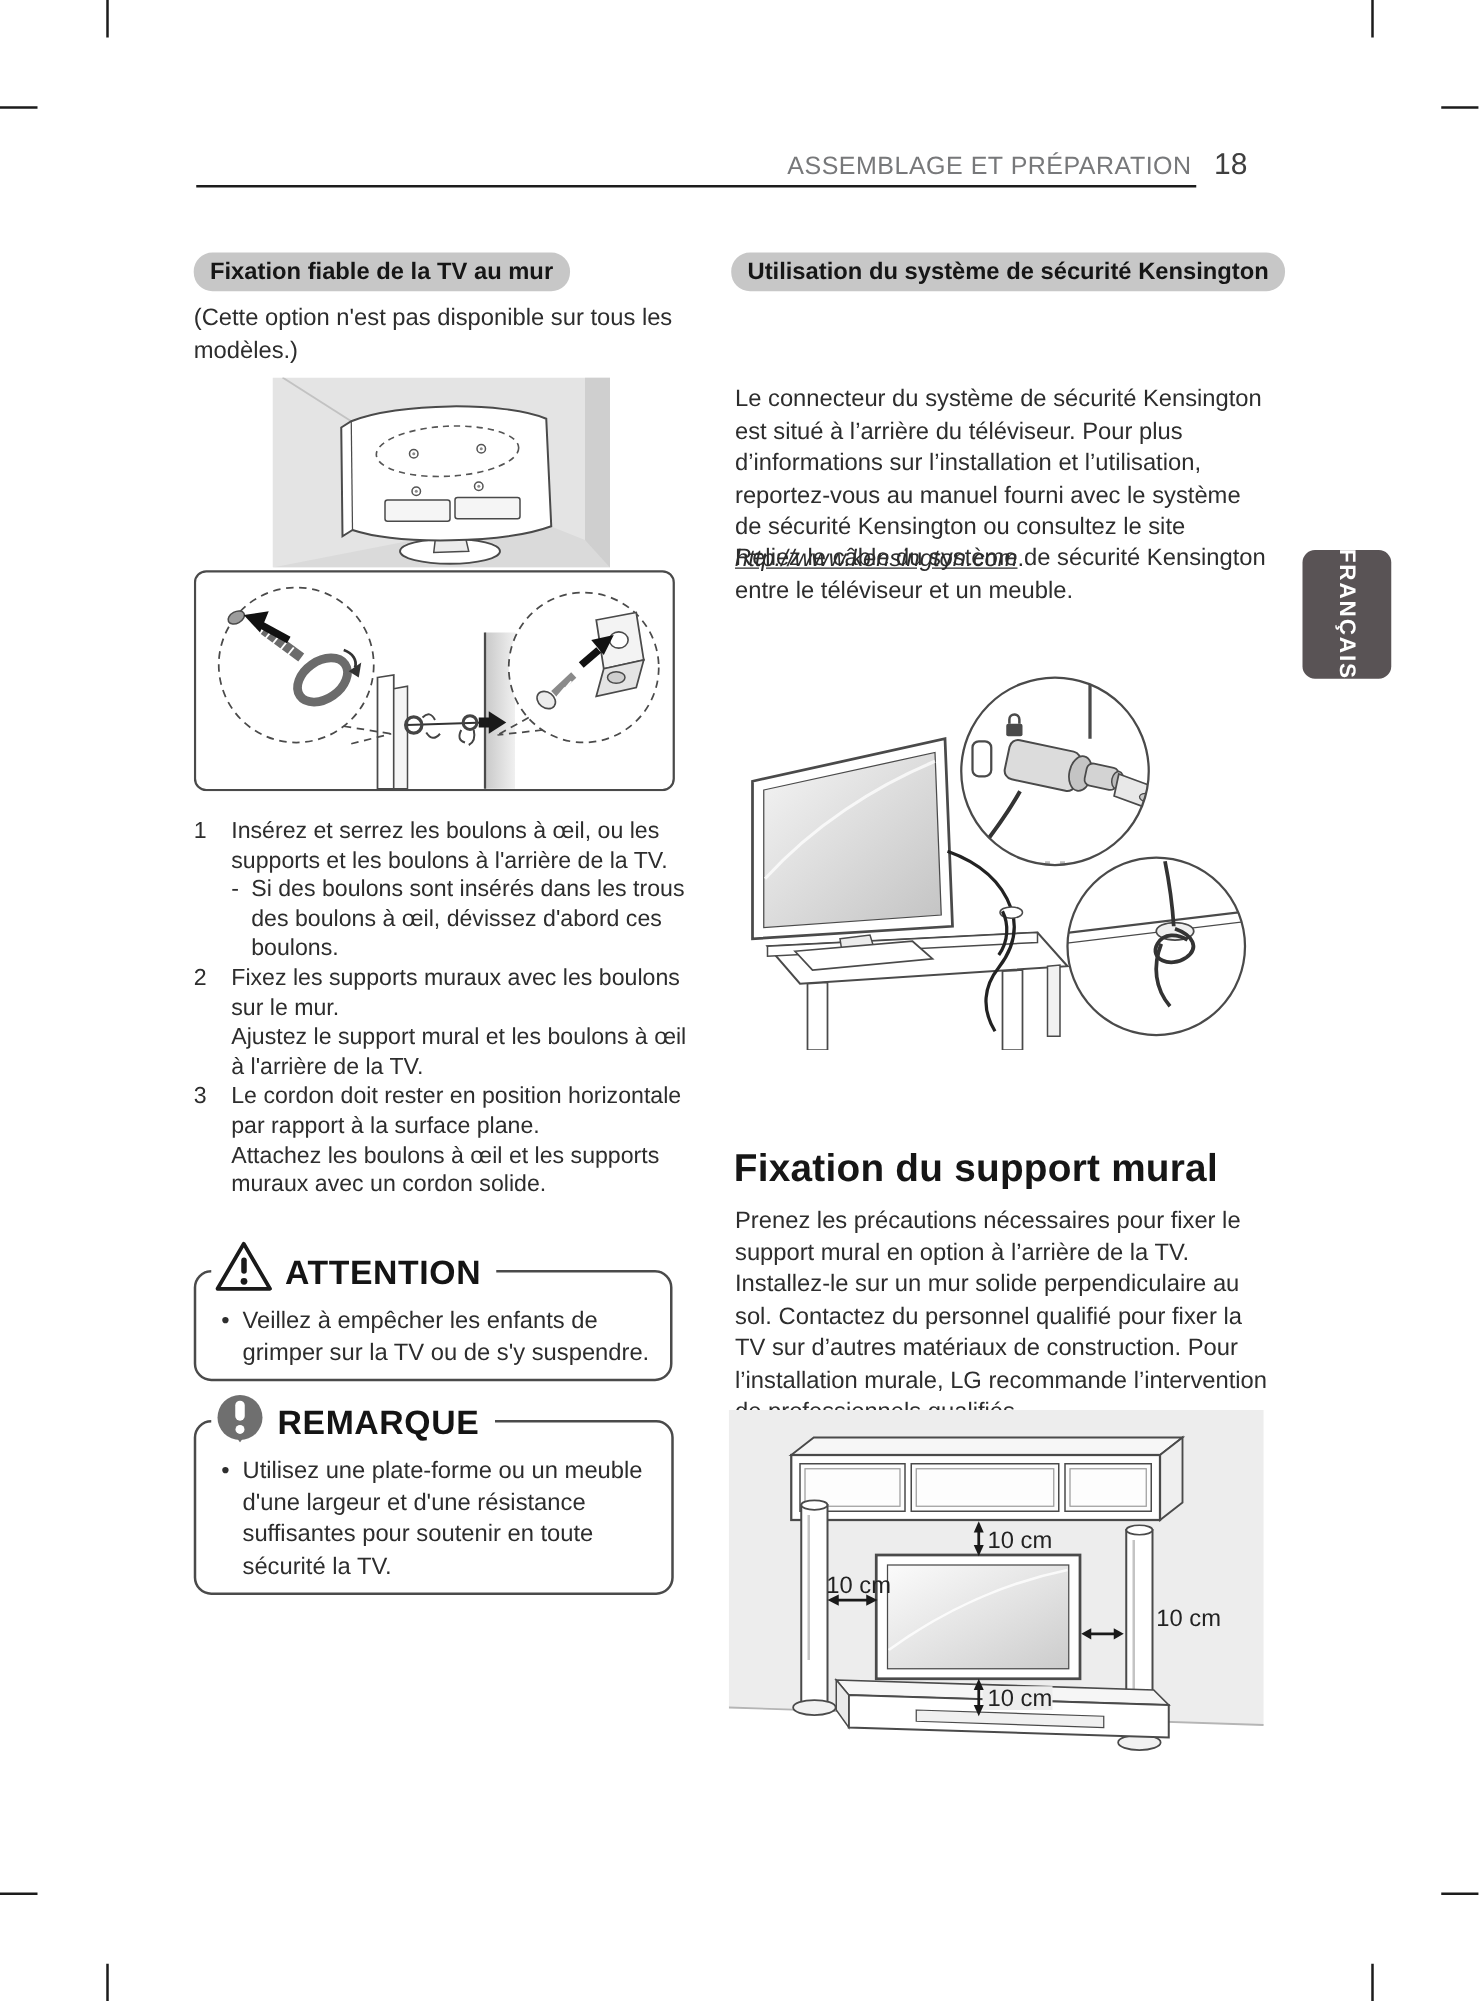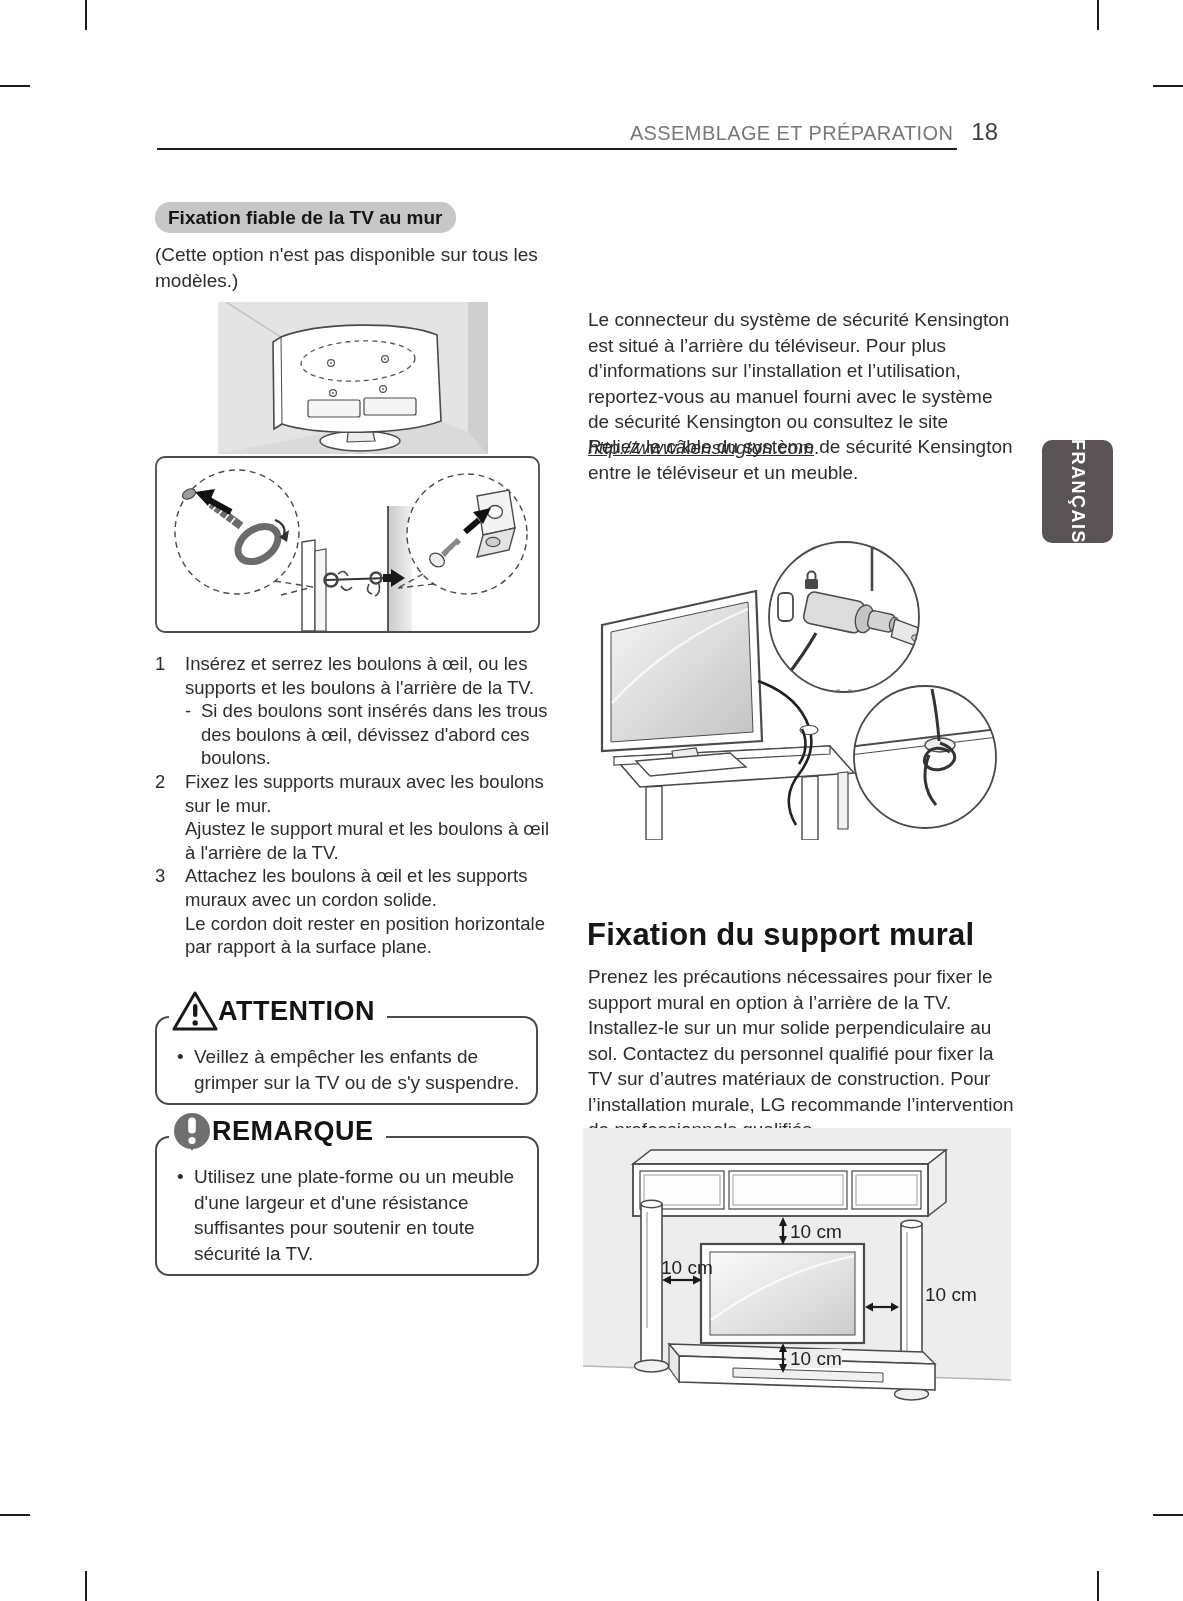--- a/index.html
+++ b/index.html
@@ -26,21 +26,21 @@
   .italic{font-style:italic;text-decoration:underline;}
   
   .steps{font-size:18.5px;line-height:23.6px;color:var(--body_text);}
   .step{display:flex;}
   .step-num{width:30px;flex:none;}
   .step-body{flex:1;}
   .dash-row{display:flex;}
   .dash-char{width:16px;flex:none;}
   
   .callout{position:absolute;border:2px solid #4a4a4a;border-radius:14px;background:#fff;}
-  .callout-title{position:absolute;top:-30px;left:12px;height:46px;display:flex;align-items:center;
+  .callout-title{position:absolute;top:-30px;left:12px;height:46px;display:flex;align-items:flex-end;gap:10px;
     background:#fff;padding:0 12px 0 3px;}
   .callout-title .t{font-size:27px;font-weight:bold;color:#141414;letter-spacing:.5px;white-space:nowrap;}
   .callout-body{padding:26px 14px 8px 20px;font-size:19px;line-height:25.5px;}
   .bullet-row{display:flex;}
   .bullet-char{width:17px;flex:none;}
   
   .h1{font-size:31px;font-weight:bold;color:#161616;letter-spacing:.2px;}
   
   .lang-tab{left:1042px;top:440px;width:71px;height:103px;background:var(--tab_bg);border-radius:10px;
     display:flex;align-items:center;justify-content:center;}
@@ -177,22 +177,22 @@
     <div class="step">
       <span class="step-num">2</span>
       <div class="step-body">
         <div>Fixez les supports muraux avec les boulons sur le mur.</div>
         <div>Ajustez le support mural et les boulons à œil à l'arrière de la TV.</div>
       </div>
     </div>
     <div class="step">
       <span class="step-num">3</span>
       <div class="step-body">
+        <div>Le cordon doit rester en position horizontale par rapport à la surface plane.</div>
         <div>Attachez les boulons à œil et les supports muraux avec un cordon solide.</div>
-        <div>Le cordon doit rester en position horizontale par rapport à la surface plane.</div>
       </div>
     </div>
   </div>
 
   <div class="callout" style="left:155px;top:1016px;width:383px;">
     <div class="callout-title">
       <svg width="46" height="42" viewBox="0 0 46 42">
         <polygon points="23,3 44,39 2,39" fill="#fff" stroke="#1a1a1a" stroke-width="3" stroke-linejoin="round"></polygon>
         <rect x="21" y="14" width="4.4" height="13" rx="2.2" fill="#1a1a1a"></rect>
         <circle cx="23.2" cy="33" r="2.7" fill="#1a1a1a"></circle>
@@ -218,20 +218,23 @@
       <span class="t">REMARQUE</span>
     </div>
     <div class="callout-body">
       <div class="bullet-row">
         <span class="bullet-char">•</span>
         <div>Utilisez une plate-forme ou un meuble d'une largeur et d'une résistance suffisantes pour soutenir en toute sécurité la TV.</div>
       </div>
     </div>
   </div>
 
+  <div class="abs" style="left:585px;top:202px;">
+    <span class="pill">Utilisation du système de sécurité Kensington</span>
+  </div>
 
 
   <div class="abs body-text" style="left:588px;top:307px;width:425px;">
     <span>Le connecteur du système de sécurité Kensington est situé à l’arrière du téléviseur. Pour plus d’informations sur l’installation et l’utilisation, reportez-vous au manuel fourni avec le système de sécurité Kensington ou consultez le site </span><span class="italic">http://www.kensington.com</span><span>.</span>
   </div>
 
   <div class="abs body-text" style="left:588px;top:434px;width:425px;">Reliez le câble du système de sécurité Kensington entre le téléviseur et un meuble.</div>
 
   <svg class="abs" style="left:588px;top:533px;" width="412" height="307" viewBox="0 0 412 307" role="img">
     <defs>

